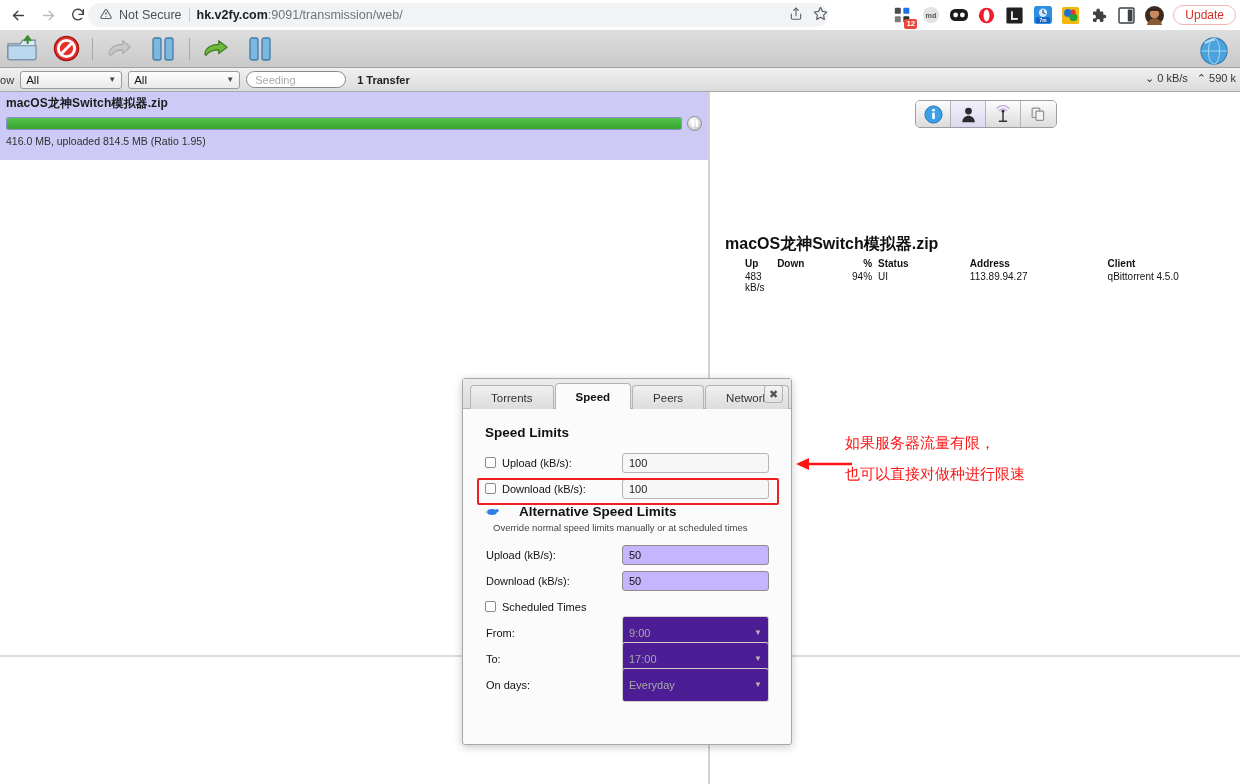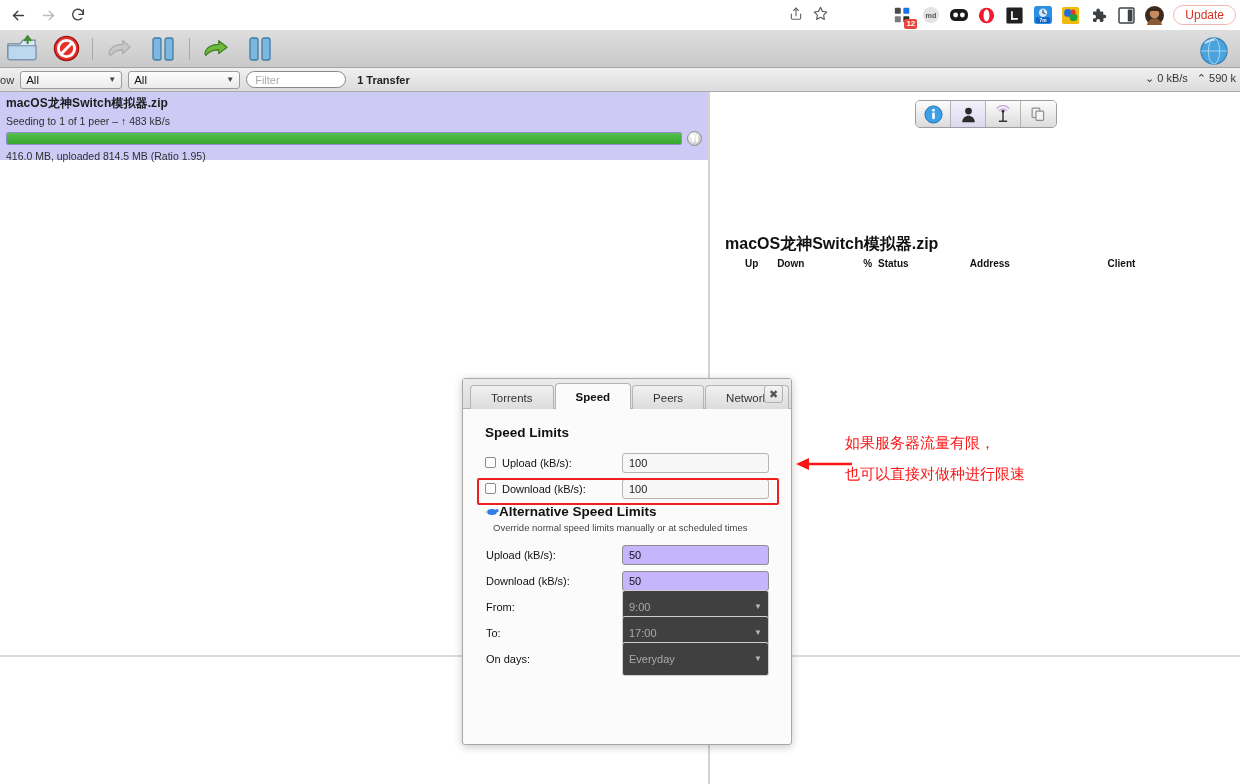--- a/index.html
+++ b/index.html
@@ -165,35 +165,35 @@
   .ptab.active { background: #fbfbfb; color: #111; font-weight: bold; height: 26px; }
   .ptab-close {
     position: absolute; right: 8px; top: 6px; width: 19px; height: 18px;
     border: 1px solid #b0b0b0; border-radius: 3px;
     background: linear-gradient(#f4f4f4, #e2e2e2);
     display: flex; align-items: center; justify-content: center;
     font-size: 11px; color: #555;
   }
   .prefs-body { position: absolute; left: 0; top: 30px; width: 100%; bottom: 0; padding: 16px 22px; }
   .sec-title { font-size: 13.5px; font-weight: bold; color: #111; margin: 0 0 12px 0; }
-  .sec-title2 { font-size: 13.5px; font-weight: bold; color: #111; margin: 0 0 3px 0; display: flex; align-items: center; gap: 0; }
+  .sec-title2 { font-size: 13.5px; font-weight: bold; color: #111; margin: 0 0 3px 0; display: flex; align-items: center; gap: 20px; }
   .sec-sub { font-size: 9.5px; color: #444; margin: 0 0 11px 8px; }
   .frow { display: flex; align-items: center; height: 21px; margin-bottom: 5px; }
   .frow .lbl { font-size: 11px; color: #111; display: flex; align-items: center; gap: 6px; width: 140px; }
   .frow .lbl.plain { padding-left: 1px; }
   .cbx { width: 11px; height: 11px; border: 1px solid #8b8b8b; border-radius: 2px; background: #fff; flex: none; }
   .txtin {
     width: 150px; height: 20px; border: 1px solid #b5b5b5; border-radius: 3px;
     background: #f7f7f7; font-size: 11px; color: #222; padding: 0 6px;
     display: flex; align-items: center;
   }
   .txtin.solid { background: #c4b5fd; border-color: #8e8e8e; color: #111; }
   .selin {
     width: 150px; height: 19px; border: 1px solid #cfcfcf; border-radius: 3px;
-    background: #404040; font-size: 11px; color: #a9a9a9; padding: 16px 6px;
+    background: #4c1d95; font-size: 11px; color: #a9a9a9; padding: 16px 6px;
     display: flex; align-items: center; justify-content: space-between;
   }
   .selin .chev { font-size: 8px; color: #b6b6b6; }
   .highlight-box {
     position: absolute; left: 14px; top: 69px; width: 302px; height: 27px;
     border: 2px solid #f01f1f; border-radius: 2px; pointer-events: none;
   }
 
   
   .anno-arrow { position: absolute; left: 796px; top: 365px; width: 56px; height: 14px; }
@@ -223,20 +223,32 @@
           </svg>
       </div>
       <div class="nav-btn">
         <svg width="16" height="16" viewBox="0 0 24 24" fill="none" stroke="#3c4043" stroke-width="2" stroke-linecap="round" stroke-linejoin="round">
             <path d="M20 11a8 8 0 1 0-2.3 6"></path>
             <polyline points="20 4 20 11 13.5 11"></polyline>
           </svg>
       </div>
     </div>
 
+    <div class="omnibox">
+      <span class="warn-ico">
+        <svg width="12" height="12" viewBox="0 0 24 24" fill="none" stroke="#5f6368" stroke-width="2.2" stroke-linecap="round" stroke-linejoin="round">
+            <path d="M10.3 3.9 1.8 18a2 2 0 0 0 1.7 3h17a2 2 0 0 0 1.7-3L13.7 3.9a2 2 0 0 0-3.4 0z"></path>
+            <line x1="12" y1="9" x2="12" y2="13"></line>
+            <line x1="12" y1="17" x2="12.01" y2="17"></line>
+          </svg>
+      </span>
+      <span class="not-secure">Not Secure</span>
+      <span class="omni-sep"></span>
+      <span class="url"><b>hk.v2fy.com</b><span>:9091/transmission/web/</span></span>
+    </div>
 
     <div class="omni-actions">
       <span class="ico">
         <svg width="14" height="14" viewBox="0 0 24 24" fill="none" stroke="#5f6368" stroke-width="1.9" stroke-linecap="round" stroke-linejoin="round">
             <path d="M4 12v7a2 2 0 0 0 2 2h12a2 2 0 0 0 2-2v-7"></path>
             <polyline points="16 6 12 2 8 6"></polyline>
             <line x1="12" y1="2" x2="12" y2="15"></line>
           </svg>
       </span>
       <span class="ico">
@@ -375,33 +387,32 @@
   <div class="tm-filterbar">
     <span class="show-label">how</span>
     <span class="fsel">
       <span>All</span>
       <span class="chev">▼</span>
     </span>
     <span class="fsel wide">
       <span>All</span>
       <span class="chev">▼</span>
     </span>
-    <span class="filter-input">Filter</span>
+    <span class="filter-input">Seeding</span>
     <span class="transfer-count">1 Transfer</span>
     <span class="speed-readout">
       <span>⌄ <span>0 kB/s</span></span>
       <span>⌃ <span>590 k</span></span>
     </span>
   </div>
 
   <div class="tm-body">
 
     <div class="torrent-row">
       <div class="t-name">macOS龙神Switch模拟器.zip</div>
-      <div class="t-status">Seeding to 1 of 1 peer – ↑ 483 kB/s</div>
       <div class="t-progress-wrap">
         <div class="t-progress">
             <div class="fill"></div>
           </div>
         <div class="t-pause">
             <i></i>
             <i></i>
           </div>
       </div>
       <div class="t-foot">416.0 MB, uploaded 814.5 MB (Ratio 1.95)</div>
@@ -445,20 +456,28 @@
 
       <div class="peer-table">
         <div class="hrow">
           <span class="c-up">Up</span>
           <span class="c-down">Down</span>
           <span class="c-pct">%</span>
           <span class="c-status">Status</span>
           <span class="c-addr">Address</span>
           <span class="c-client">Client</span>
         </div>
+        <div class="drow">
+          <span class="c-up">483 kB/s</span>
+          <span class="c-down"></span>
+          <span class="c-pct">94%</span>
+          <span class="c-status">UI</span>
+          <span class="c-addr">113.89.94.27</span>
+          <span class="c-client">qBittorrent 4.5.0</span>
+        </div>
       </div>
     </div>
 
     <div class="prefs">
       <div class="prefs-tabbar">
         <div class="ptab">Torrents</div>
         <div class="ptab active">Speed</div>
         <div class="ptab">Peers</div>
         <div class="ptab">Network</div>
         <div class="ptab-close">✖</div>
@@ -497,20 +516,26 @@
 
         <div class="frow">
           <span class="lbl plain">Upload (kB/s):</span>
           <span class="txtin solid">50</span>
         </div>
         <div class="frow">
           <span class="lbl plain">Download (kB/s):</span>
           <span class="txtin solid">50</span>
         </div>
 
+        <div class="frow">
+          <span class="lbl">
+            <span class="cbx"></span>
+            <span>Scheduled Times</span>
+          </span>
+        </div>
 
         <div class="frow">
           <span class="lbl plain">From:</span>
           <span class="selin">
             <span>9:00</span>
             <span class="chev">▼</span>
           </span>
         </div>
         <div class="frow">
           <span class="lbl plain">To:</span>

